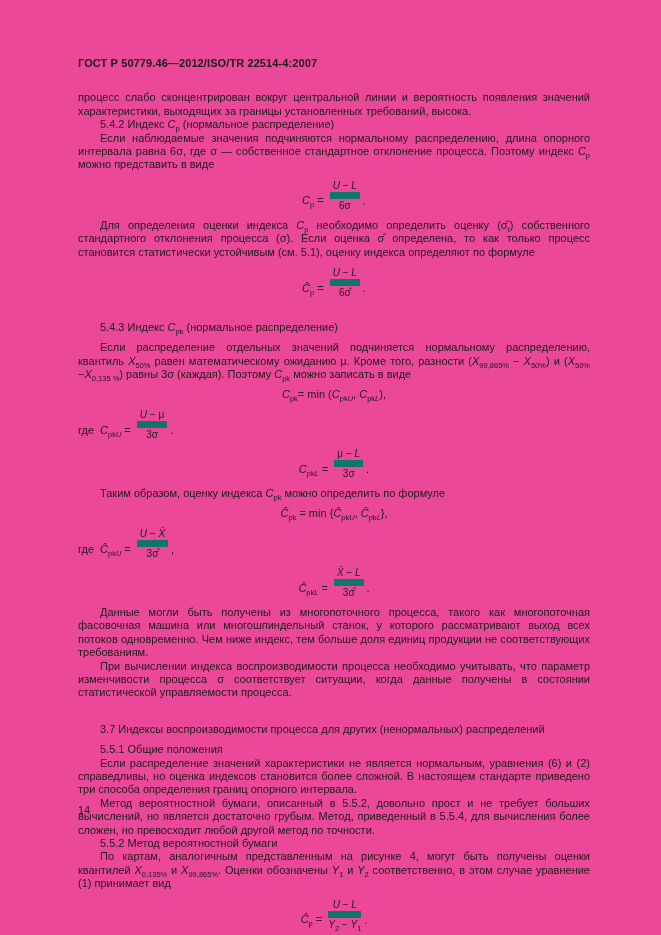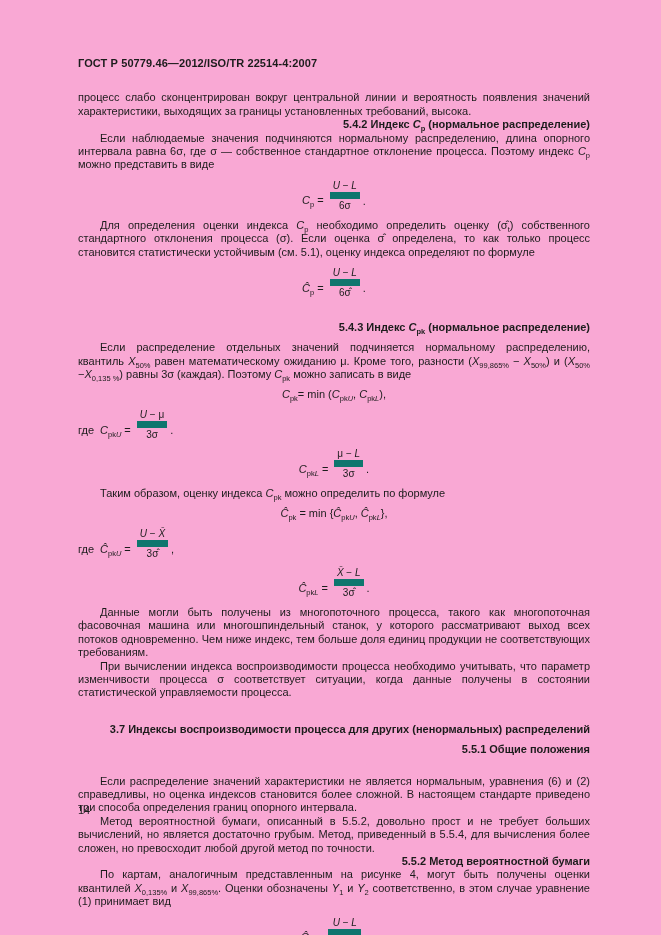--- a/index.html
+++ b/index.html
@@ -1,48 +1,48 @@
 <!DOCTYPE html>
 <html lang="ru"><head>
 <meta charset="utf-8">
 <style>
   html,body{margin:0;padding:0;background:#ffffff;}
   .page{
     position:relative;
     width:661px;height:935px;
     box-sizing:border-box;
-    background:#f9a8d4;
+    background:#ec4899;
     color:#1c1c1c;
     font-family:"Liberation Sans","DejaVu Sans",sans-serif;
     font-size:11px;
     line-height:13.4px;
     padding:57px 71px 0 78px;
     overflow:hidden;
   }
   .doc-header{
     font-weight:bold;
     margin-bottom:21px;
     letter-spacing:.1px;
   }
   p{
     margin:0;
     text-align:justify;
     text-indent:22px;
   }
   p.noindent{text-indent:0;}
   .h{
-    font-weight:bold;
+    font-weight:normal;
     margin:0;
     text-indent:22px;
-    text-align:right;
+    text-align:left;
     font-size:11px;
     line-height:13.4px;
   }
   .h.sp{margin-top:23px;margin-bottom:7px;}
-  .h.sp2{margin-bottom:18px;}
+  .h.sp2{margin-bottom:0;}
   sub{font-size:7.5px;line-height:0;}
   i{font-style:italic;}
   .formula{
     margin:8px 0;
     text-align:center;
     text-indent:0;
     white-space:nowrap;
   }
   .formula.left{text-align:left;}
   .formula.gap-top{}

